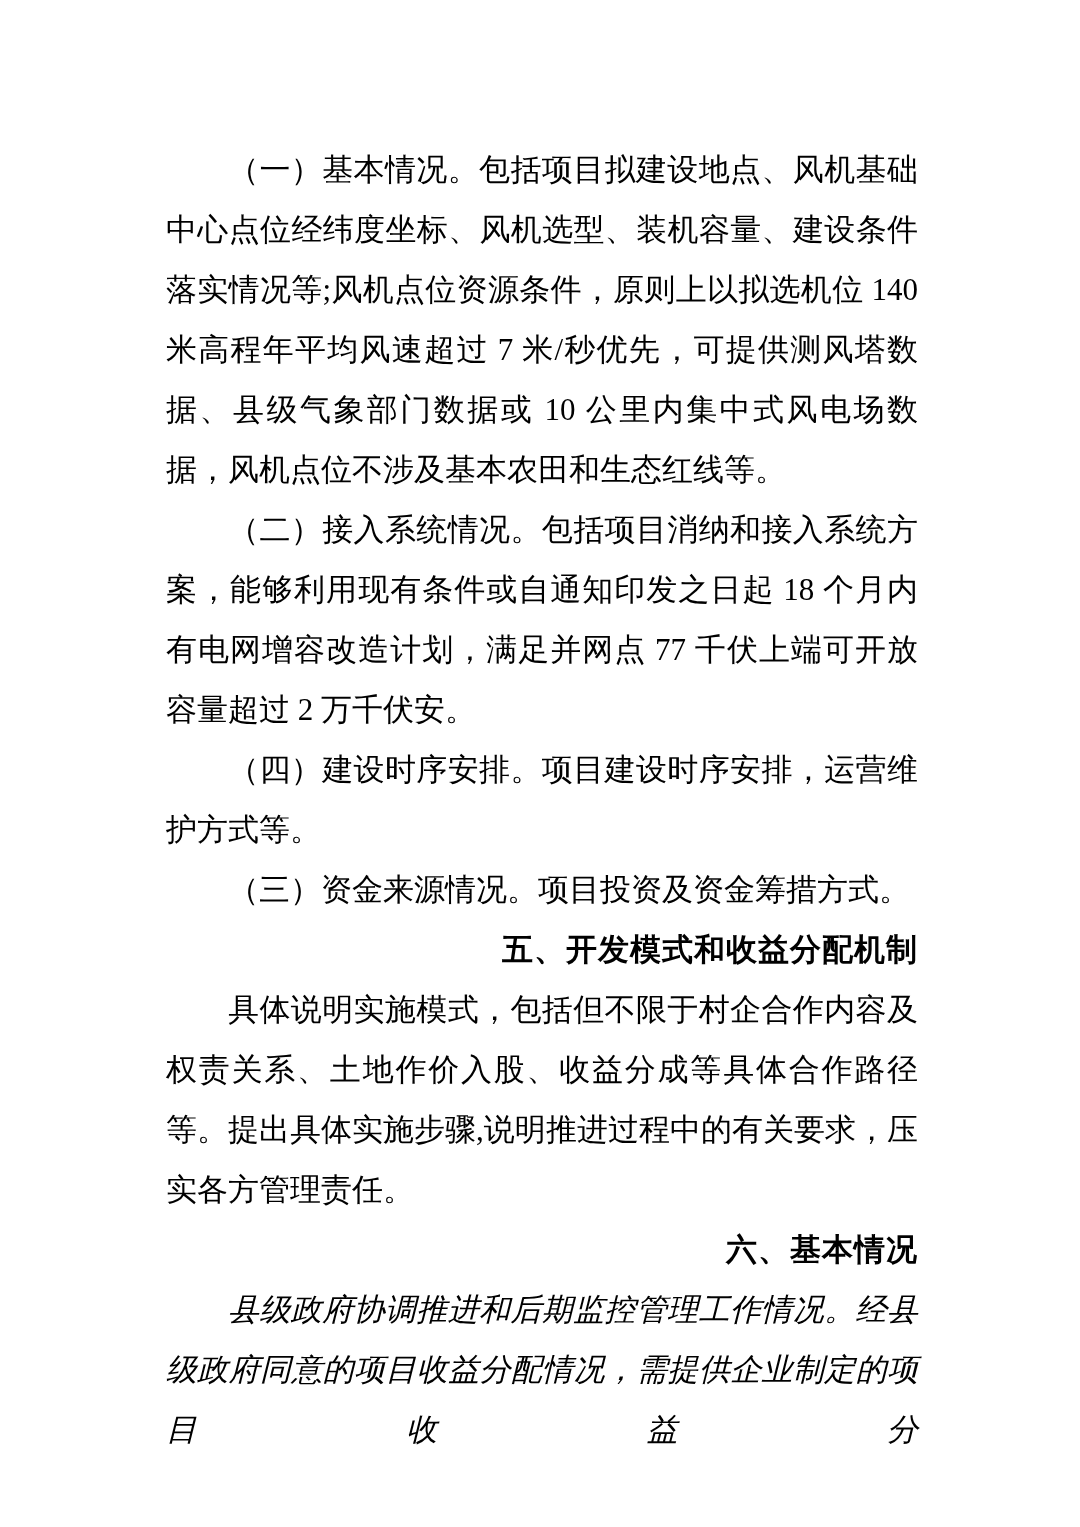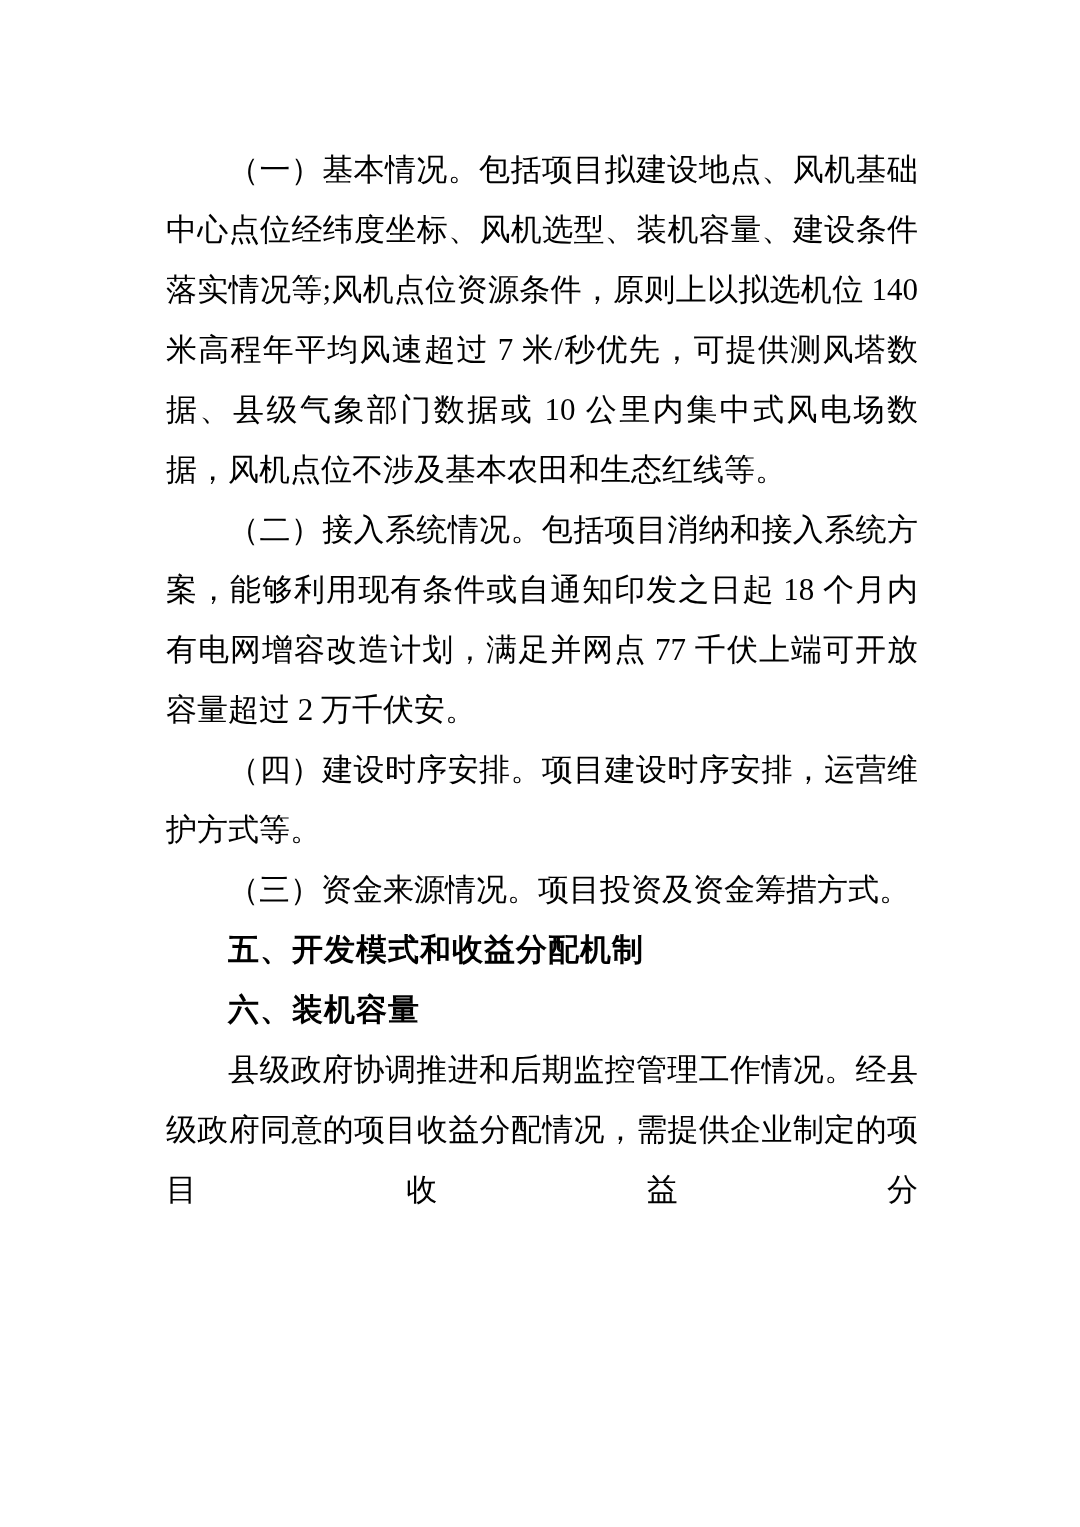--- a/index.html
+++ b/index.html
@@ -33,39 +33,41 @@
     font-size: 31px;
     line-height: 60px;
     color: #000000;
     text-align: justify;
     text-indent: 2em;
     word-break: break-all;
   }
   p.body-para.cut {
     
     text-align-last: justify;
+    font-style: italic;
   }
   p.section-heading {
     margin: 0;
     font-family: "Liberation Sans", sans-serif;
     font-weight: 700;
     font-size: 31px;
     line-height: 60px;
     color: #000000;
-    text-align: left;
+    text-align: right;
     text-indent: 2em;
     letter-spacing: 1px;
   }
 </style>
 </head>
 <body>
 
 <div class="page">
   <div class="content">
     <p class="body-para">（一）基本情况。包括项目拟建设地点、风机基础中心点位经纬度坐标、风机选型、装机容量、建设条件落实情况等;风机点位资源条件，原则上以拟选机位 140 米高程年平均风速超过 7 米/秒优先，可提供测风塔数据、县级气象部门数据或 10 公里内集中式风电场数据，风机点位不涉及基本农田和生态红线等。</p>
     <p class="body-para">（二）接入系统情况。包括项目消纳和接入系统方案，能够利用现有条件或自通知印发之日起 18 个月内有电网增容改造计划，满足并网点 77 千伏上端可开放容量超过 2 万千伏安。</p>
     <p class="body-para">（四）建设时序安排。项目建设时序安排，运营维护方式等。</p>
     <p class="body-para">（三）资金来源情况。项目投资及资金筹措方式。</p>
     <p class="section-heading">五、开发模式和收益分配机制</p>
-    <p class="section-heading">六、装机容量</p>
+    <p class="body-para">具体说明实施模式，包括但不限于村企合作内容及权责关系、土地作价入股、收益分成等具体合作路径等。提出具体实施步骤,说明推进过程中的有关要求，压实各方管理责任。</p>
+    <p class="section-heading">六、基本情况</p>
     <p class="body-para cut">县级政府协调推进和后期监控管理工作情况。经县级政府同意的项目收益分配情况，需提供企业制定的项目收益分</p>
   </div>
 </div>
 
 </body></html>

